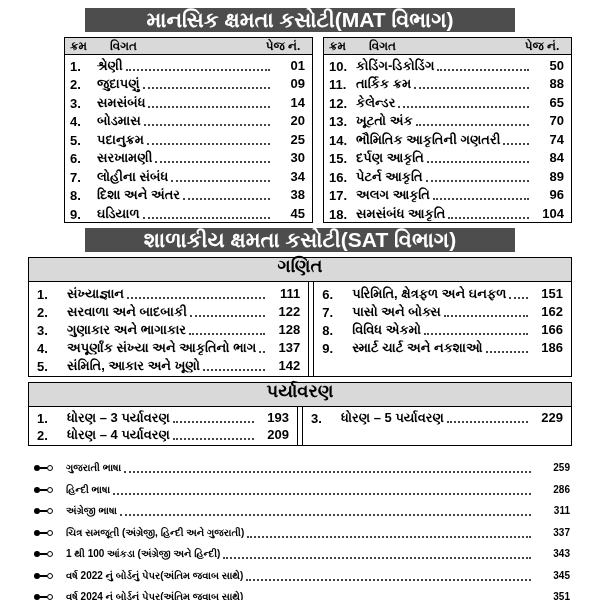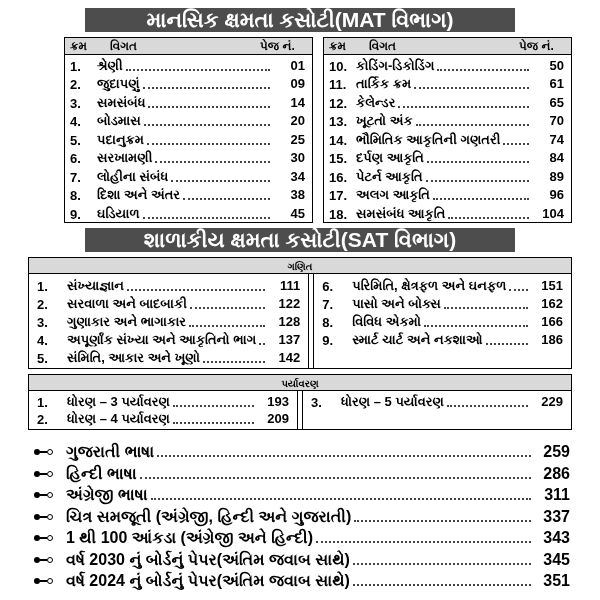--- a/index.html
+++ b/index.html
@@ -28,44 +28,44 @@
   
   .cols{display:flex;gap:10px;padding-left:36px;}
   .toc-table{flex:1;border:1.6px solid var(--border);background:#fff;}
   .thead{
     display:flex;align-items:center;background:var(--sub-bg);
     border-bottom:1.6px solid var(--border);
     font-size:12px;height:17px;padding:0 6px 0 5px;
   }
   .thead .h-no{width:40px;text-align:left;}
   .thead .h-detail{flex:1;text-align:left;}
-  .thead .h-page{width:46px;text-align:left;}
+  .thead .h-page{width:46px;text-align:center;}
 
   .trow{display:flex;align-items:flex-end;height:18.5px;padding:0 7px 0 5px;font-size:13px;}
   .trow .no{width:27px;flex:none;}
   .trow .label{flex:none;white-space:nowrap;line-height:16px;}
   .leader{flex:1;border-bottom:2px dotted var(--leader);margin:0 3px 3px 3px;min-width:6px;}
   .trow .pg{width:32px;flex:none;text-align:right;line-height:16px;}
 
   
   .section{border:1.6px solid var(--border);margin-top:5px;}
   .section-title{
     background:var(--sub-bg);border-bottom:1.6px solid var(--border);
-    text-align:center;font-size:10px;height:16px;line-height:17px;
+    text-align:center;font-size:18px;height:24px;line-height:17px;
   }
   .section-body{display:flex;align-items:stretch;}
   .s-col{flex:1;padding:2px 0;}
   .s-divider{width:6px;border-left:1.6px solid var(--border);border-right:1.6px solid var(--border);flex:none;}
   .s-col .trow{height:18px;padding:0 8px 0 8px;}
   .s-col .trow .no{width:30px;}
   .env .s-col .trow{height:17px;}
 
   
   .extras{margin-top:9px;padding:0 2px 0 6px;}
-  .extra-row{display:flex;align-items:flex-end;height:21.5px;font-size:16px;}
+  .extra-row{display:flex;align-items:flex-end;height:21.5px;font-size:10px;}
   .bullet{display:flex;align-items:center;flex:none;width:19px;margin:0 13px 5px 0;}
   .bullet .dot{width:6px;height:6px;border-radius:50%;background:#000;flex:none;}
   .bullet .line{width:7px;height:2px;background:#000;flex:none;}
   .bullet .ring{width:6px;height:6px;border-radius:50%;border:1.7px solid #000;flex:none;}
   .extra-row .label{flex:none;white-space:nowrap;line-height:16px;}
   .extra-row .pg{width:36px;flex:none;text-align:right;line-height:16px;}
 </style>
 </head>
 <body>
 
@@ -160,21 +160,21 @@
             <span class="no">10.</span>
             <span class="label">કોડિંગ-ડિકોડિંગ</span>
             <span class="leader"></span>
             <span class="pg">50</span>
           </div>
 
           <div class="trow">
             <span class="no">11.</span>
             <span class="label">તાર્કિક ક્રમ</span>
             <span class="leader"></span>
-            <span class="pg">61</span>
+            <span class="pg">88</span>
           </div>
 
           <div class="trow">
             <span class="no">12.</span>
             <span class="label">કેલેન્ડર</span>
             <span class="leader"></span>
             <span class="pg">65</span>
           </div>
 
           <div class="trow">
@@ -386,21 +386,21 @@
         <span class="leader"></span>
         <span class="pg">343</span>
       </div>
 
       <div class="extra-row">
         <span class="bullet">
           <span class="dot"></span>
           <span class="line"></span>
           <span class="ring"></span>
         </span>
-        <span class="label">વર્ષ 2030 નું બોર્ડનું પેપર(અંતિમ જવાબ સાથે)</span>
+        <span class="label">વર્ષ 2022 નું બોર્ડનું પેપર(અંતિમ જવાબ સાથે)</span>
         <span class="leader"></span>
         <span class="pg">345</span>
       </div>
 
       <div class="extra-row">
         <span class="bullet">
           <span class="dot"></span>
           <span class="line"></span>
           <span class="ring"></span>
         </span>

